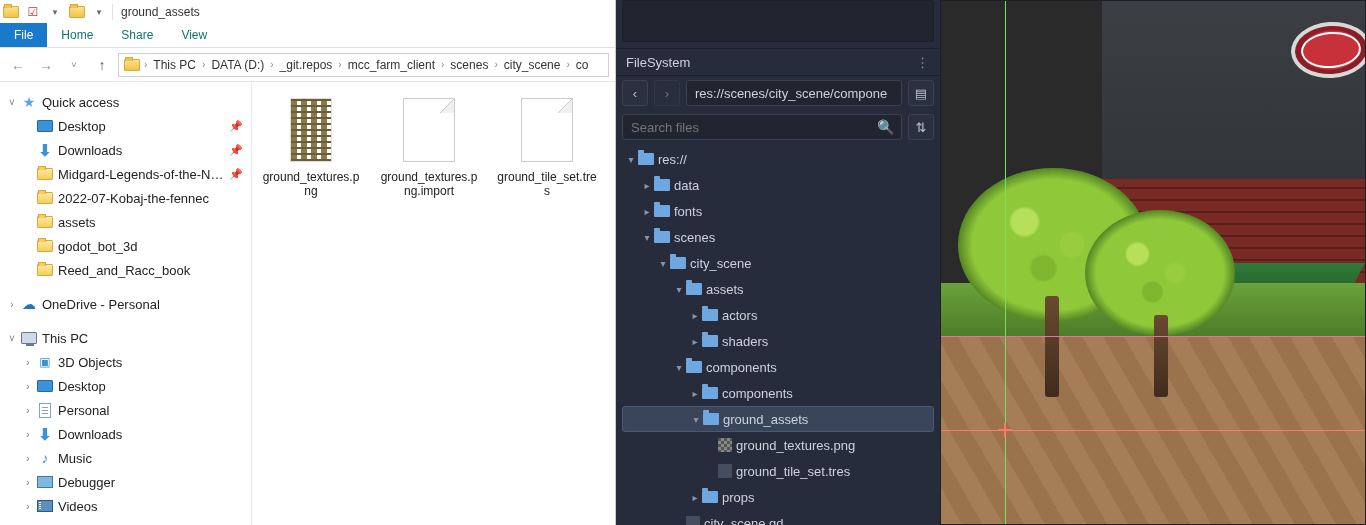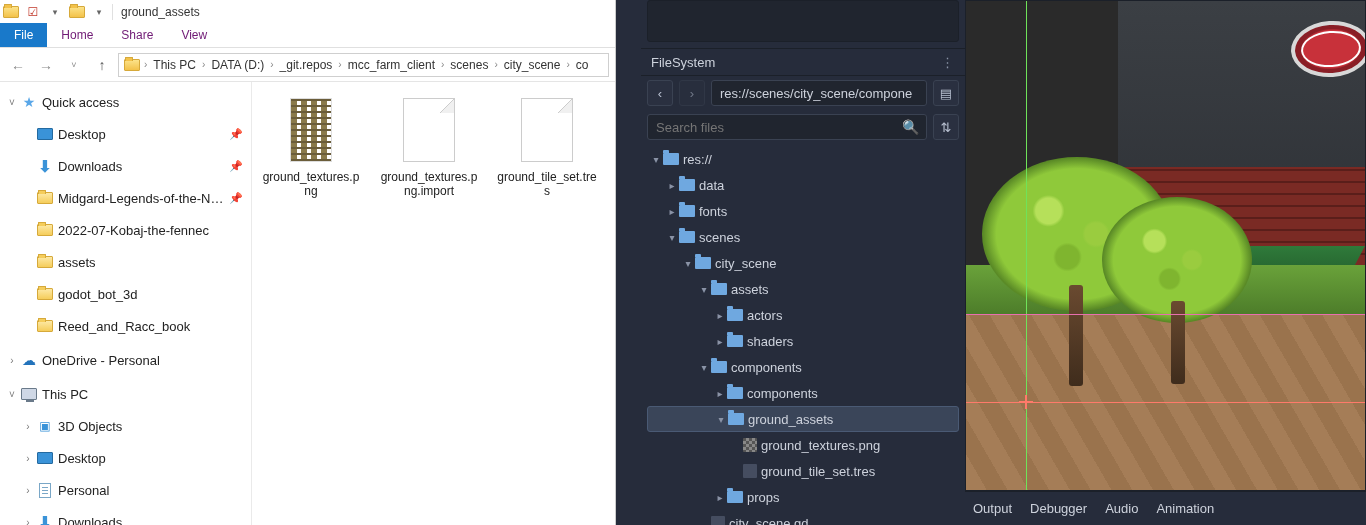--- a/index.html
+++ b/index.html
@@ -12,39 +12,39 @@
 .titlebar { height: 23px; background: #fff; display: flex; align-items: center; padding: 0 2px; font-size: 12px; }
 .titlebar .qat { display: flex; align-items: center; gap: 4px; }
 .titlebar .qat-icon { width: 18px; height: 18px; display: flex; align-items: center; justify-content: center; }
 .titlebar .sep { width: 1px; height: 16px; background: #e0e0e0; margin: 0 4px; }
 .titlebar .title { margin-left: 4px; color: #333; }
 .folder-mini { width: 16px; height: 12px; background: linear-gradient(#fce38a,#f3c24a); border: 1px solid #d6a93a; border-radius: 1px; position: relative; }
 .folder-mini::before { content:""; position:absolute; top:-3px; left:0; width:6px; height:3px; background:#f3c24a; border:1px solid #d6a93a; border-bottom:none; border-radius:1px 1px 0 0;}
 
 
 .ribbon { height: 25px; display: flex; align-items: stretch; border-bottom: 1px solid #e0e0e0; }
-.ribbon .tab { padding: 0 14px; display: flex; align-items: center; font-size: 12px; color: #701a75; cursor: pointer; }
+.ribbon .tab { padding: 0 14px; display: flex; align-items: center; font-size: 12px; color: #0f766e; cursor: pointer; }
 .ribbon .tab.file { background: #1979ca; color: #fff; text-align: center; }
 
 
 .navbar { height: 34px; display: flex; align-items: center; padding: 0 6px; gap: 4px; border-bottom: 1px solid #e5e5e5; }
 .nav-btn { width: 24px; height: 24px; display: flex; align-items: center; justify-content: center; color: #8a8a8a; cursor: pointer; font-size: 14px; }
 .nav-btn.dark { color: #555; }
 .addr { flex: 1; height: 24px; border: 1px solid #cfcfcf; display: flex; align-items: center; padding: 0 4px; gap: 2px; font-size: 12px; color: #333; overflow: hidden; white-space: nowrap; }
 .addr .crumb { padding: 0 3px; cursor: pointer; }
 .addr .chev { color: #888; font-size: 10px; padding: 0 1px; }
 
 
 .explorer-body { flex: 1; display: flex; overflow: hidden; }
 .tree-pane { width: 252px; border-right: 1px solid #eaeaea; padding: 8px 0; font-size: 13px; color: #222; overflow-y: auto; }
 .tree-item { display: flex; align-items: center; height: 24px; padding-left: 4px; cursor: pointer; }
 .tree-item .exp { width: 16px; text-align: center; color: #7a7a7a; font-size: 10px; }
 .tree-item .lbl { margin-left: 4px; white-space: nowrap; overflow: hidden; text-overflow: ellipsis; flex:1; }
 .tree-item .pin { color: #7a7a7a; font-size: 11px; margin-right: 8px; }
-.indent1 { padding-left: 20px; margin-top: 8px; }
+.indent1 { padding-left: 20px; }
 .ico { width: 18px; height: 18px; display: flex; align-items: center; justify-content: center; }
 .ico-folder { width:16px; height:12px; background:linear-gradient(#fde9a6,#f5cd5b); border:1px solid #d6a93a; border-radius:1px; position:relative; }
 .ico-folder::before{content:"";position:absolute;top:-3px;left:0;width:6px;height:3px;background:#f5cd5b;border:1px solid #d6a93a;border-bottom:none;border-radius:1px 1px 0 0;}
 .ico-star { color:#5aa7e8; font-size:14px; }
 .ico-desktop { width:16px;height:12px;background:#3a93d8;border:1px solid #246aa0;border-radius:1px;}
 .ico-downloads{ color:#3a93d8; font-size:16px; font-weight:bold;}
 .ico-cloud{ color:#2373bb; font-size:14px;}
 .ico-pc{ width:16px;height:12px;background:#cfd8e6;border:1px solid #6a7a8a;border-radius:1px;position:relative;}
 .ico-pc::after{content:"";position:absolute;bottom:-3px;left:4px;width:8px;height:2px;background:#6a7a8a;}
 .ico-3d{color:#3a93d8;font-size:12px;}
@@ -60,21 +60,21 @@
 .file-item .thumb { width:72px; height:72px; display:flex; align-items:center; justify-content:center; margin-bottom:4px; }
 .file-item .fname { font-size:12px; text-align:center; color:#222; line-height:1.2; word-break:break-all; }
 .thumb-png { width:42px; height:64px; background: repeating-linear-gradient(0deg,#6b5d3a 0 2px,transparent 2px 6px), repeating-linear-gradient(90deg,#8a7a4a 0 6px,transparent 6px 10px); background-color:#fff; border:1px solid #ddd; }
 .thumb-blank { width:52px; height:64px; background:#fff; border:1px solid #ccc; position:relative; }
 .thumb-blank::after{content:"";position:absolute;top:0;right:0;width:14px;height:14px;background:linear-gradient(135deg,transparent 48%,#ccc 50%,#f0f0f0 52%);}
 
 
 .godot { flex:1; height:525px; display:flex; background:#262c3b; color:#cdd2dc; font-size:13px; }
 
 
-.dock { width: 324px; display:flex; flex-direction:column; background:#262c3b;margin-left:25px; }
+.dock { width: 324px; display:flex; flex-direction:column; background:#262c3b; }
 .dock-blank { height:42px; border:1px solid #1b2029; margin:0 6px 6px 6px; border-radius:3px; background:#20252f; }
 .dock-head { height:28px; display:flex; align-items:center; padding:0 10px; justify-content:space-between; border-top:1px solid #1b2029; border-bottom:1px solid #1b2029;}
 .dock-head .dots { color:#8a93a6; letter-spacing:1px; cursor:pointer;}
 .dock-row { display:flex; align-items:center; gap:6px; padding:4px 6px; }
 .g-btn { width:26px; height:26px; border:1px solid #3a4252; background:#2a3040; border-radius:3px; display:flex; align-items:center; justify-content:center; color:#b8c0d0; cursor:pointer; font-size:13px;}
 .g-input { flex:1; height:26px; border:1px solid #3a4252; background:#20252f; border-radius:3px; padding:0 8px; color:#cdd2dc; display:flex; align-items:center; position:relative;}
 .g-input input{ background:transparent; border:none; outline:none; color:#cdd2dc; width:100%; font-size:13px;}
 .g-input .srch { position:absolute; right:6px; color:#8a93a6; font-size:14px;}
 .gtree { flex:1; overflow-y:auto; padding:2px 6px 6px 6px; }
 .gtree::-webkit-scrollbar{width:6px;} .gtree::-webkit-scrollbar-thumb{background:#3a4252;border-radius:3px;}
@@ -454,20 +454,14 @@
         <div class="tree tree2">
             <div class="crown"></div>
             <div class="trunk"></div>
           </div>
         <div class="guide-v"></div>
         <div class="guide-h"></div>
         <div class="guide-h2"></div>
         <div class="cross"></div>
       </div>
     </div>
-    <div class="bottom-bar">
-      <span class="btab">Output</span>
-      <span class="btab">Debugger</span>
-      <span class="btab">Audio</span>
-      <span class="btab">Animation</span>
-    </div>
   </div>
 </div>
 
 </body></html>

